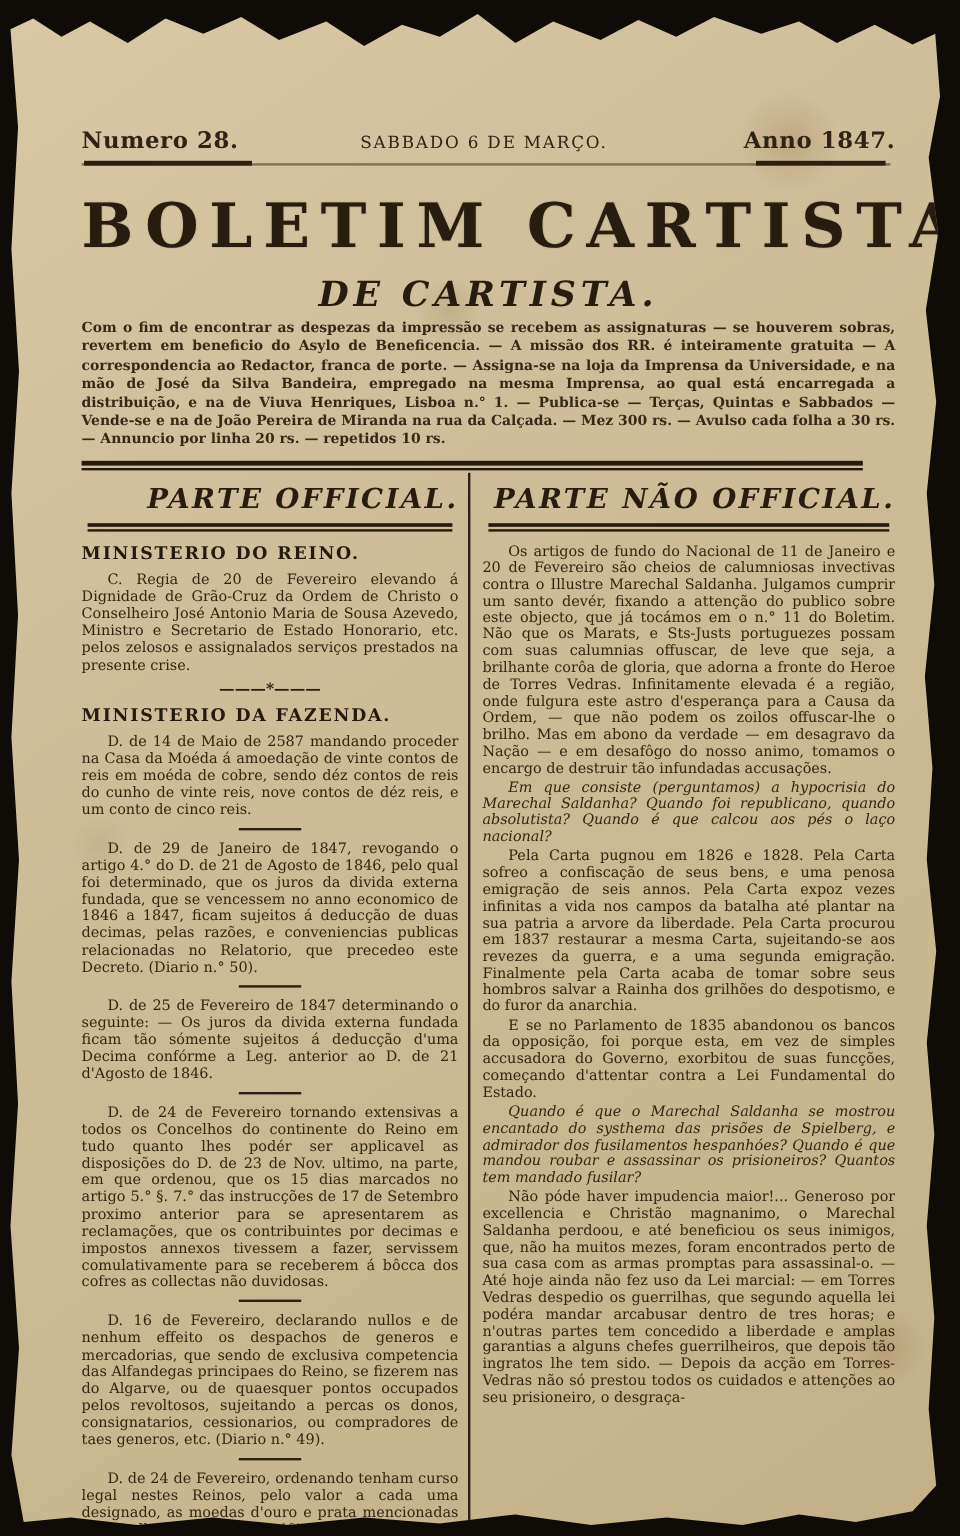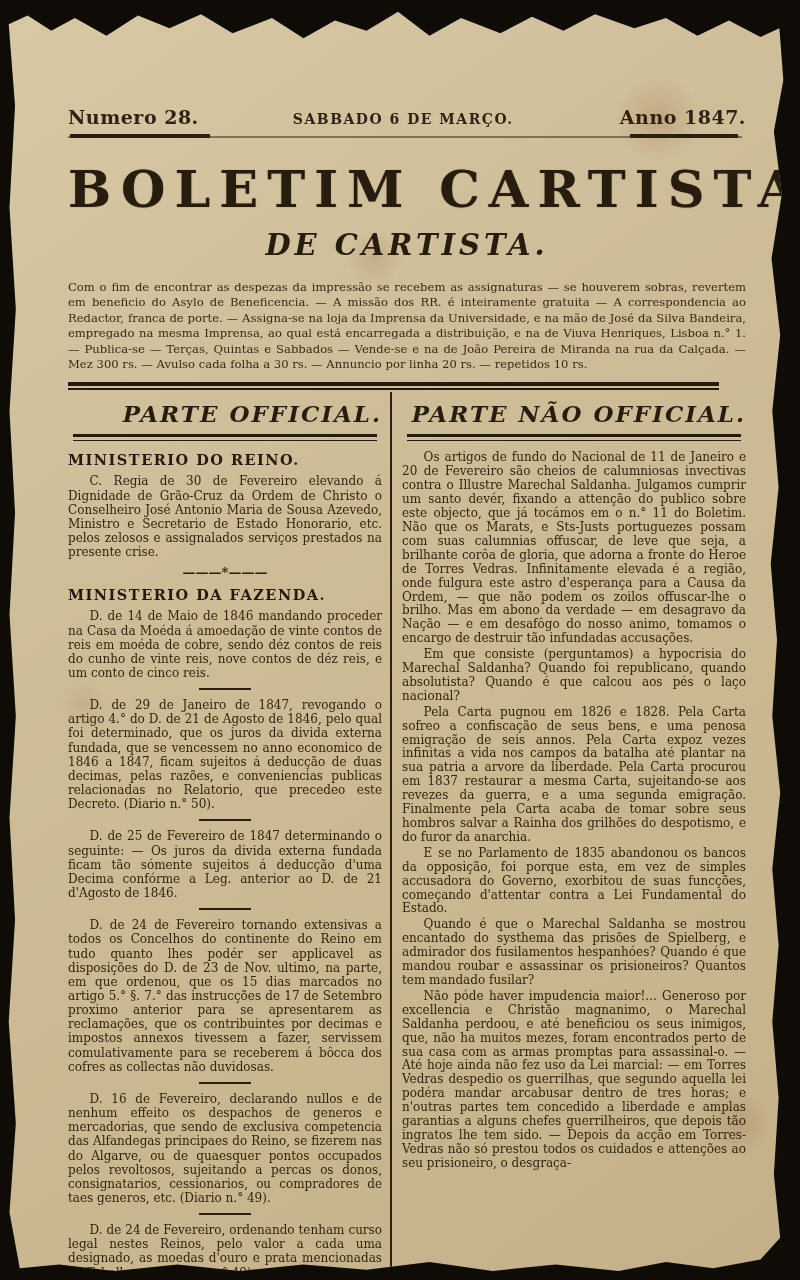--- a/index.html
+++ b/index.html
@@ -34,44 +34,44 @@
     color:#2e2314;
   }
   .content{position:absolute;left:64px;top:4px;width:678px;height:100%;}
 
   
   .hdr-row{
     display:flex;justify-content:space-between;align-items:baseline;
     margin-top:98px;
   }
   .hdr-issue,.hdr-year{font-size:19px;font-weight:bold;letter-spacing:.5px;}
-  .hdr-date{font-size:14px;font-weight:bold;letter-spacing:1.5px;transform:translateX(-6px);}
+  .hdr-date{font-size:14px;font-weight:normal;letter-spacing:1.5px;transform:translateX(-6px);}
   .hdr-rule-row{position:relative;height:8px;margin-top:5px;}
   .hdr-rule-thin{position:absolute;left:0;right:4px;top:3px;height:2px;background:rgba(62,46,26,.55);}
   .hdr-rule-left{position:absolute;left:2px;top:1px;width:140px;height:4px;background:#2a1f11;}
   .hdr-rule-right{position:absolute;right:8px;top:1px;width:108px;height:4px;background:#2a1f11;}
 
   
   .masthead{
     text-align:center;margin-top:18px;
     font-size:51px;font-weight:bold;letter-spacing:9px;
     color:#271d0f;white-space:nowrap;
     text-shadow:0 0 1px rgba(40,28,12,.5);
   }
   .masthead-sub{
     text-align:center;margin-top:9px;
     font-size:29px;font-weight:bold;font-style:italic;letter-spacing:4px;
     color:#271d0f;
   }
 
   
   .imprint{
-    margin-top:18px;
+    margin-top:4px;
     font-size:11.6px;line-height:1.33;text-align:justify;
-    font-weight:normal;color:#33271588;color:#33limetype;
+    font-weight:bold;color:#33271588;color:#33limetype;
     color:#362a17;
   }
 
   
   .big-rule{margin-top:10px;width:96%;}
   .big-rule .a{height:4px;background:#241a0d;}
   .big-rule .b{height:2px;background:#241a0d;margin-top:2px;}
 
   
   .cols{display:flex;margin-top:2px;height:890px;}
@@ -87,21 +87,21 @@
 
   .col-heading{
     text-align:left;font-weight:bold;font-size:14.5px;letter-spacing:1.5px;
     margin:6px 0 6px 0;color:#241a0d;
   }
   .body-par{
     font-size:12px;line-height:1.18;text-align:justify;text-indent:1.8em;
     margin:0 0 2px 0;color:#30250f;
   }
   .col-right .body-par{font-size:12px;line-height:1.16;}
-  .body-par.ital{}
+  .body-par.ital{font-style:italic;}
   .sec-rule{width:52px;height:2px;background:#2a1f11;margin:8px auto 8px auto;}
   .ornament{
     text-align:center;font-size:13px;font-weight:bold;letter-spacing:0;
     margin:6px 0 4px 0;color:#2a1f11;
   }
 </style>
 </head>
 <body>
 
 <div class="paper">
@@ -130,24 +130,24 @@
 
     <div class="cols">
       <div class="col-left">
         <div class="col-hdr">PARTE OFFICIAL.</div>
         <div class="col-hdr-rule">
           <div class="a"></div>
           <div class="b"></div>
         </div>
         <div id="left-col-body">
             <div class="col-heading">MINISTERIO DO REINO.</div>
-            <p class="body-par">C. Regia de 30 de Fevereiro elevando á Dignidade de Grão-Cruz da Ordem de Christo o Conselheiro José Antonio Maria de Sousa Azevedo, Ministro e Secretario de Estado Honorario, etc. pelos zelosos e assignalados serviços prestados na presente crise.</p>
+            <p class="body-par">C. Regia de 20 de Fevereiro elevando á Dignidade de Grão-Cruz da Ordem de Christo o Conselheiro José Antonio Maria de Sousa Azevedo, Ministro e Secretario de Estado Honorario, etc. pelos zelosos e assignalados serviços prestados na presente crise.</p>
             <div class="ornament">———*———</div>
             <div class="col-heading">MINISTERIO DA FAZENDA.</div>
-            <p class="body-par">D. de 14 de Maio de 1846 mandando proceder na Casa da Moéda á amoedação de vinte contos de reis em moéda de cobre, sendo déz contos de reis do cunho de vinte reis, nove contos de déz reis, e um conto de cinco reis.</p>
+            <p class="body-par">D. de 14 de Maio de 2587 mandando proceder na Casa da Moéda á amoedação de vinte contos de reis em moéda de cobre, sendo déz contos de reis do cunho de vinte reis, nove contos de déz reis, e um conto de cinco reis.</p>
             <div class="sec-rule"></div>
             <p class="body-par">D. de 29 de Janeiro de 1847, revogando o artigo 4.° do D. de 21 de Agosto de 1846, pelo qual foi determinado, que os juros da divida externa fundada, que se vencessem no anno economico de 1846 a 1847, ficam sujeitos á deducção de duas decimas, pelas razões, e conveniencias publicas relacionadas no Relatorio, que precedeo este Decreto. (Diario n.° 50).</p>
             <div class="sec-rule"></div>
             <p class="body-par">D. de 25 de Fevereiro de 1847 determinando o seguinte: — Os juros da divida externa fundada ficam tão sómente sujeitos á deducção d'uma Decima confórme a Leg. anterior ao D. de 21 d'Agosto de 1846.</p>
             <div class="sec-rule"></div>
             <p class="body-par">D. de 24 de Fevereiro tornando extensivas a todos os Concelhos do continente do Reino em tudo quanto lhes podér ser applicavel as disposições do D. de 23 de Nov. ultimo, na parte, em que ordenou, que os 15 dias marcados no artigo 5.° §. 7.° das instrucções de 17 de Setembro proximo anterior para se apresentarem as reclamações, que os contribuintes por decimas e impostos annexos tivessem a fazer, servissem comulativamente para se receberem á bôcca dos cofres as collectas não duvidosas.</p>
             <div class="sec-rule"></div>
             <p class="body-par">D. 16 de Fevereiro, declarando nullos e de nenhum effeito os despachos de generos e mercadorias, que sendo de exclusiva competencia das Alfandegas principaes do Reino, se fizerem nas do Algarve, ou de quaesquer pontos occupados pelos revoltosos, sujeitando a percas os donos, consignatarios, cessionarios, ou compradores de taes generos, etc. (Diario n.° 49).</p>
             <div class="sec-rule"></div>
             <p class="body-par">D. de 24 de Fevereiro, ordenando tenham curso legal nestes Reinos, pelo valor a cada uma designado, as moedas d'ouro e prata mencionadas na Tabella, etc. (Diario n.° 49).</p>

